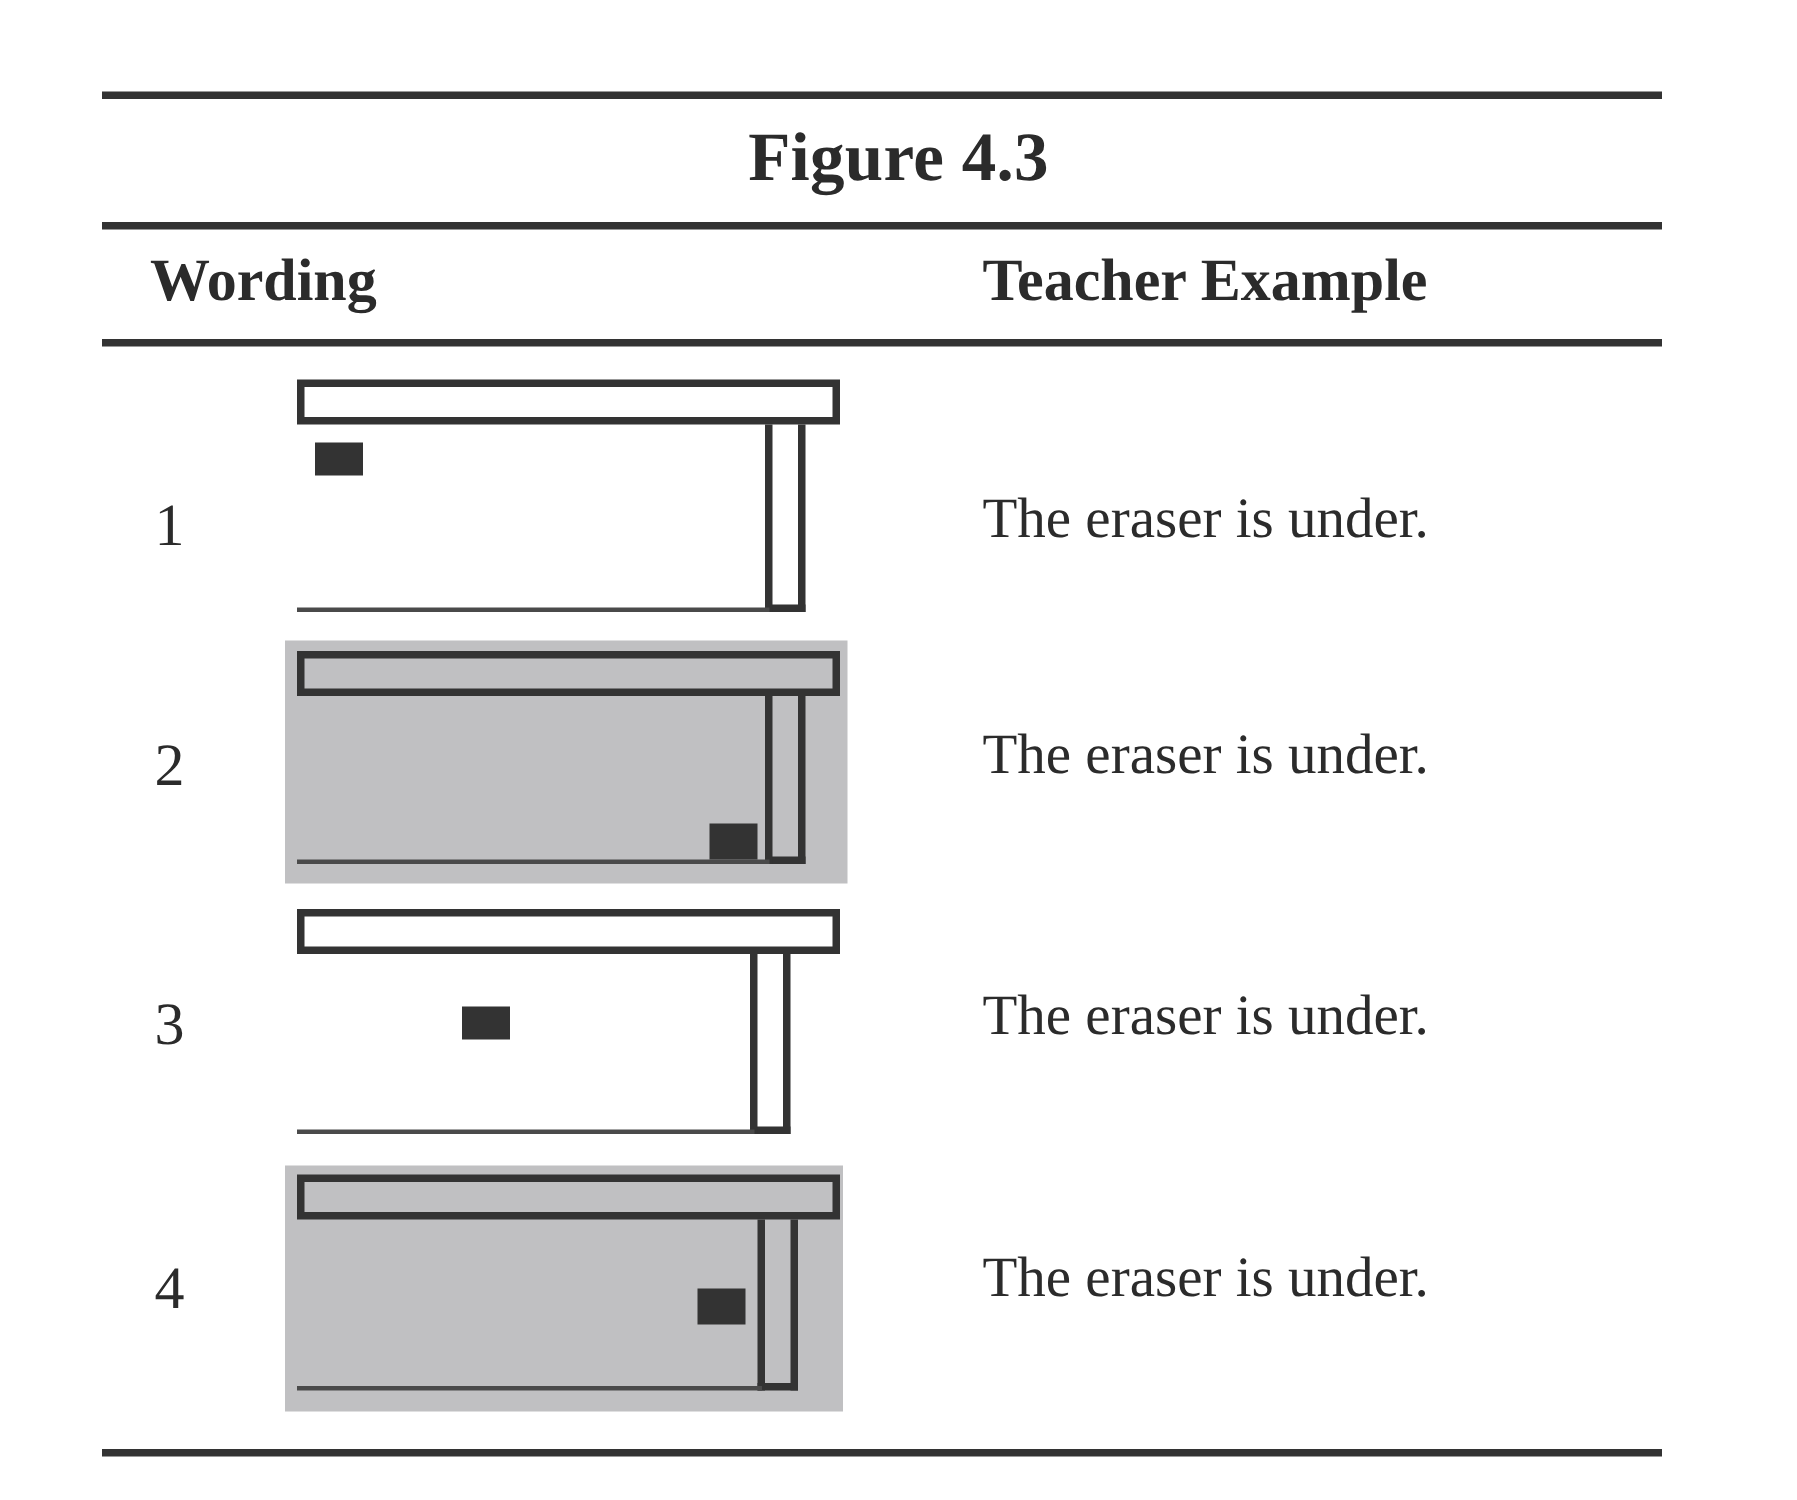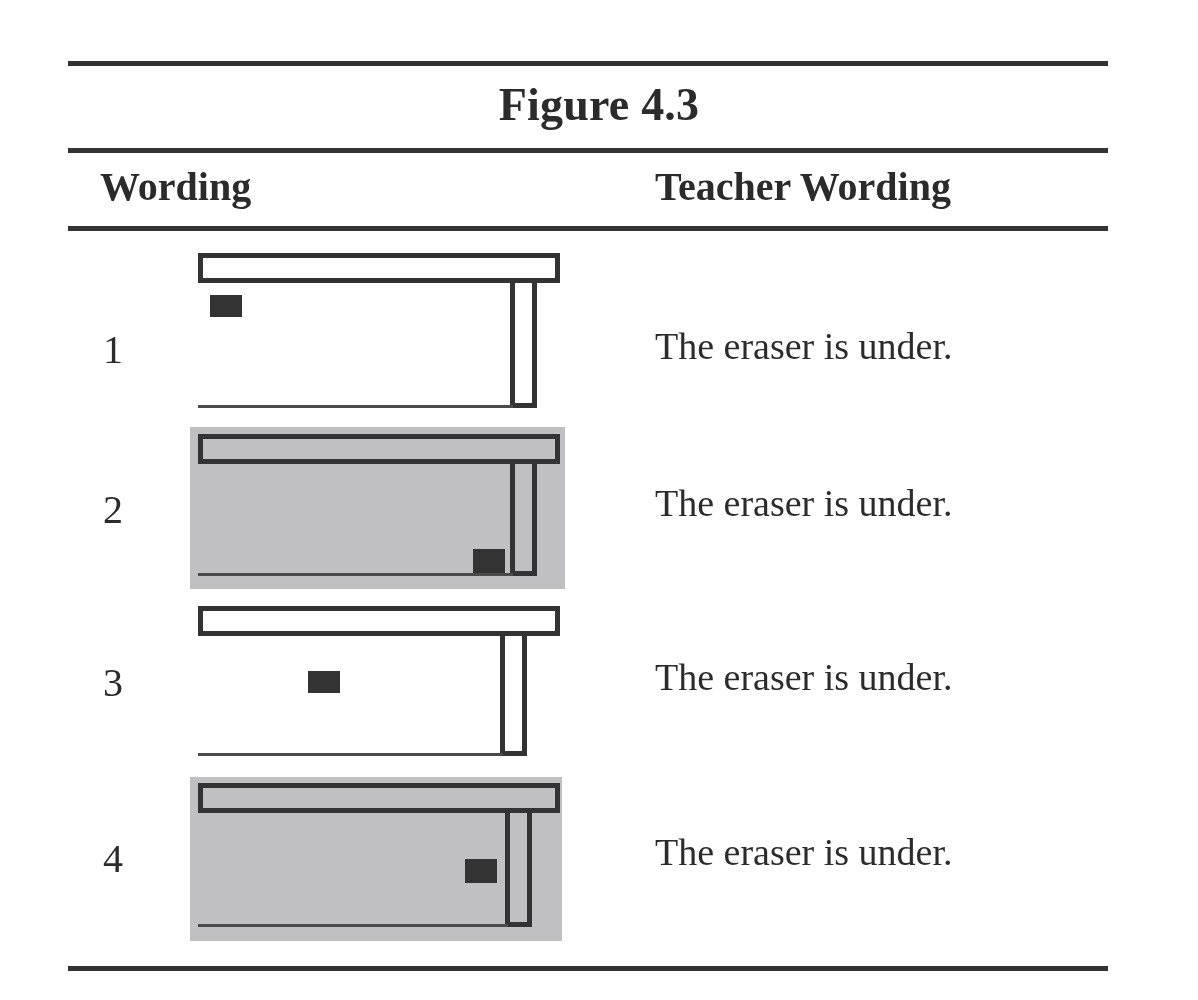--- a/index.html
+++ b/index.html
@@ -79,21 +79,21 @@
 
 <div class="figure">
 
   <div class="rule rule-top"></div>
 
   <div class="fig-title">Figure 4.3</div>
 
   <div class="rule rule-under-title"></div>
 
   <div class="col-head col-head-example">Wording</div>
-  <div class="col-head col-head-wording">Teacher Wording</div>
+  <div class="col-head col-head-wording">Teacher Example</div>
 
   <div class="rule rule-under-head"></div>
 
   <div class="row row-1">
     <div class="row-index" style="top:85px;">1</div>
 
     <div class="desk">
       <div class="desktop" style="top:8px;"></div>
       <div class="leg" style="left:320px;top:38px;height:125px;"></div>
       <div class="floor" style="top:160px;width:315px;"></div>

